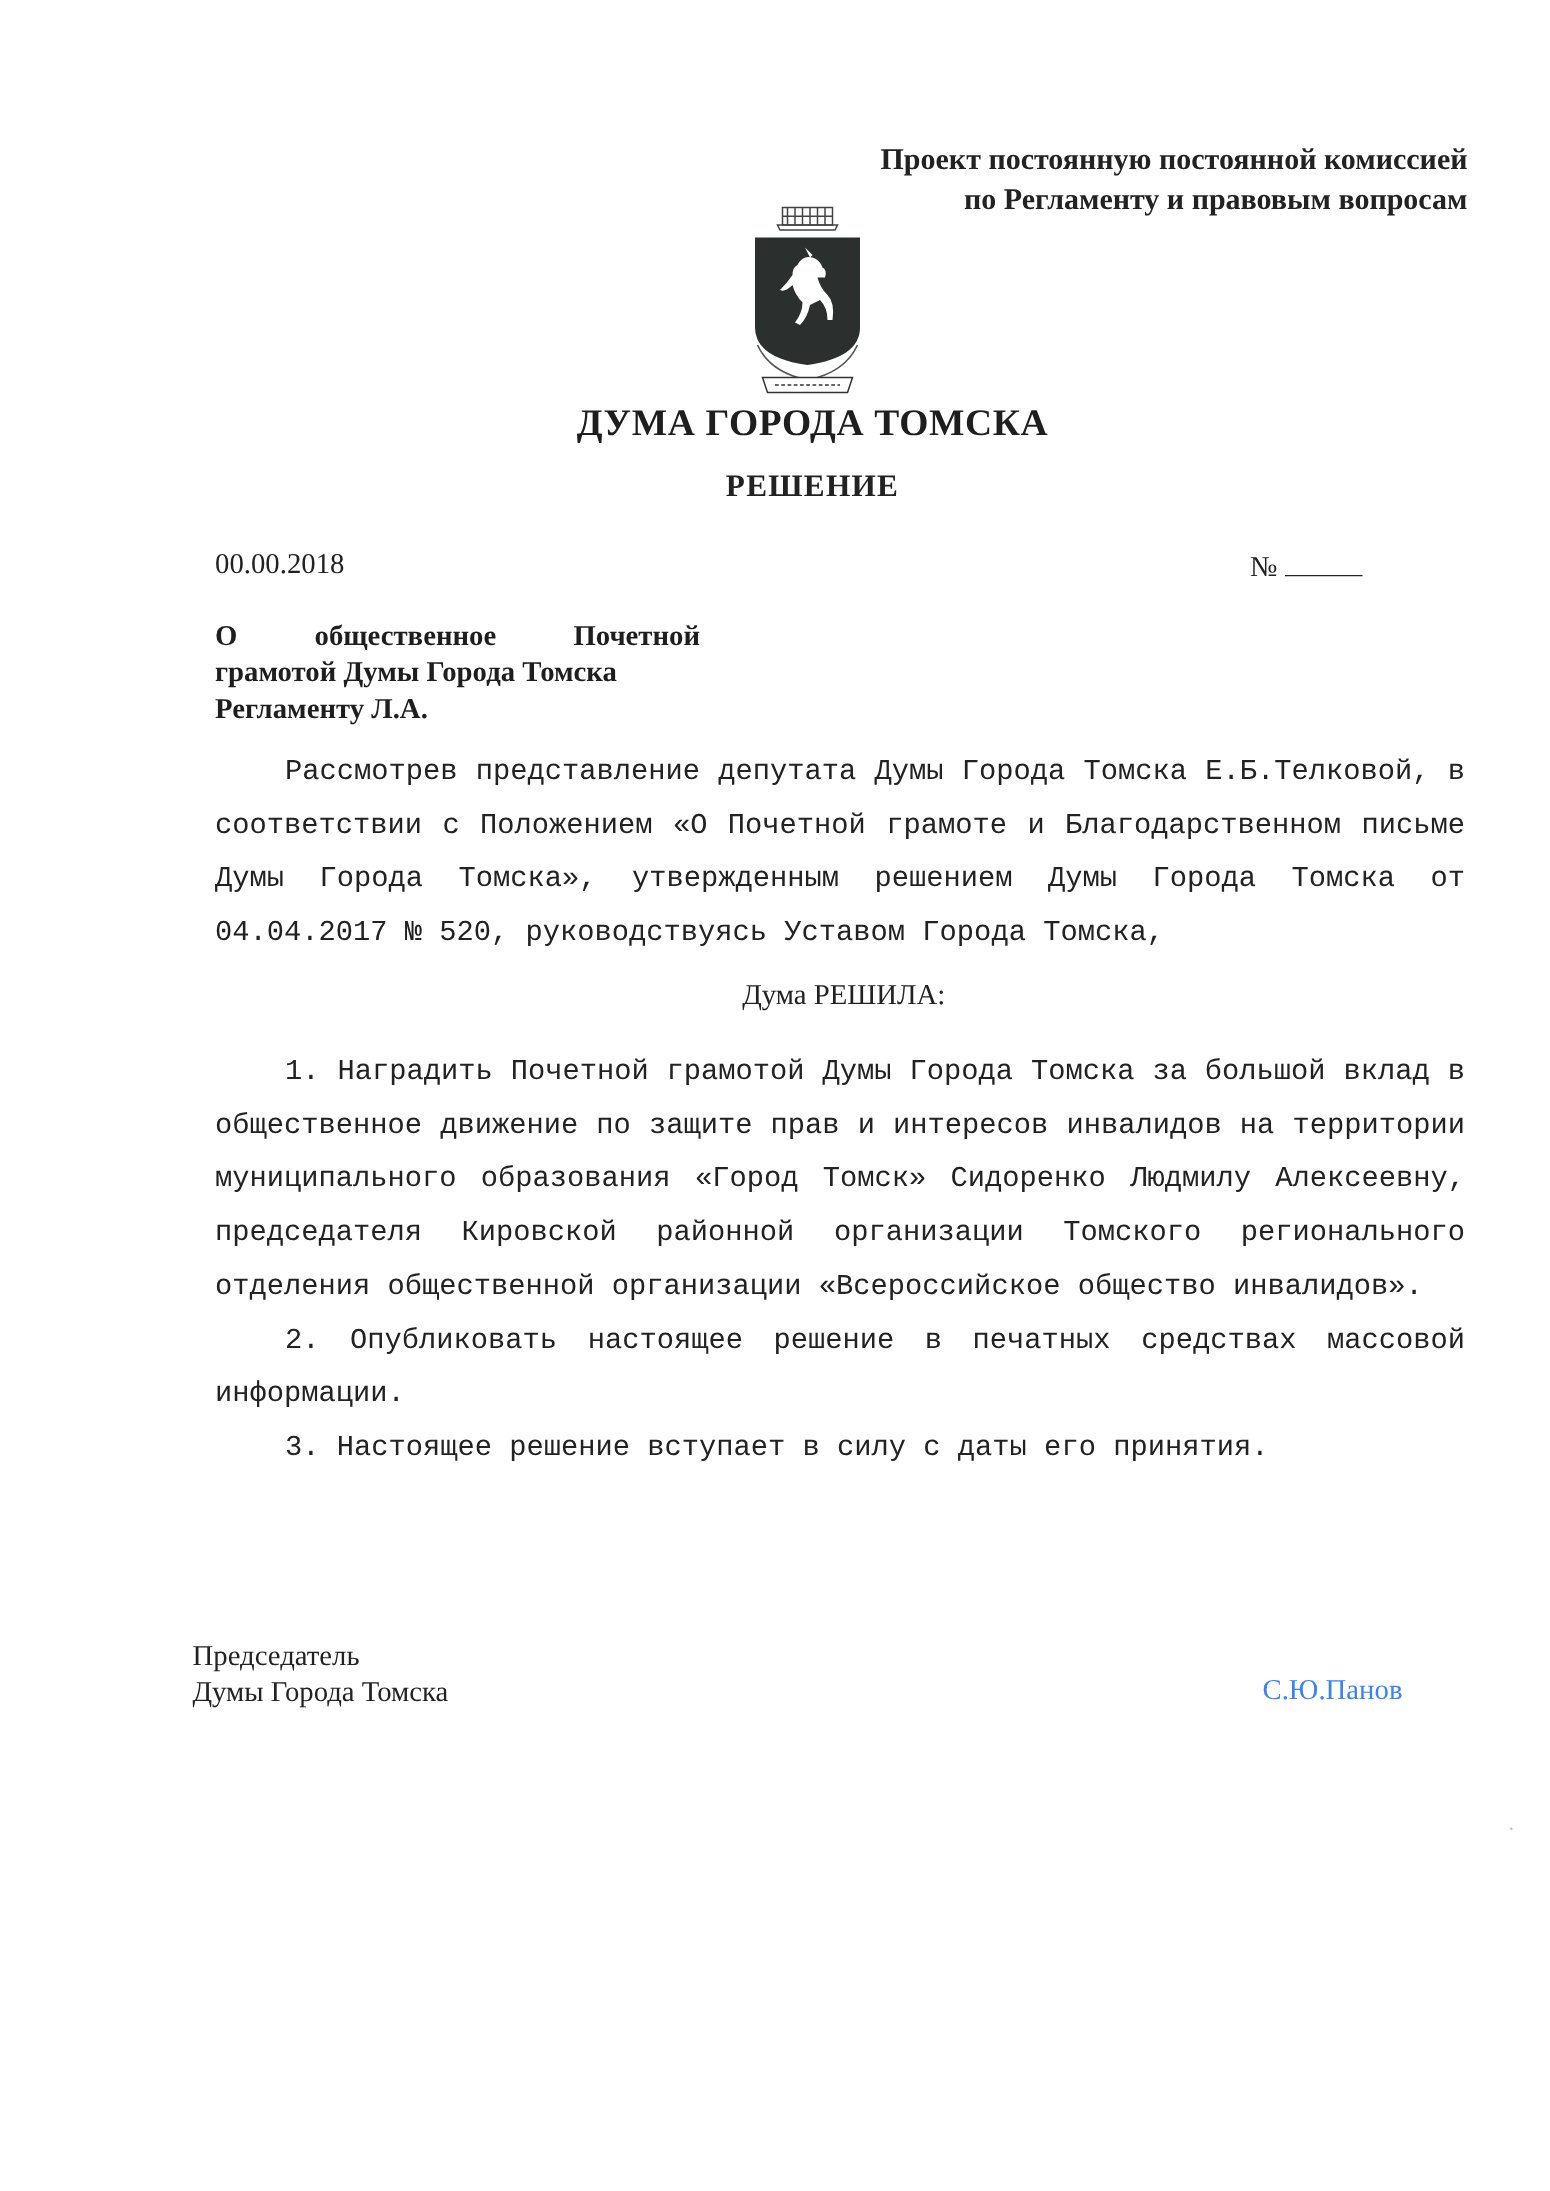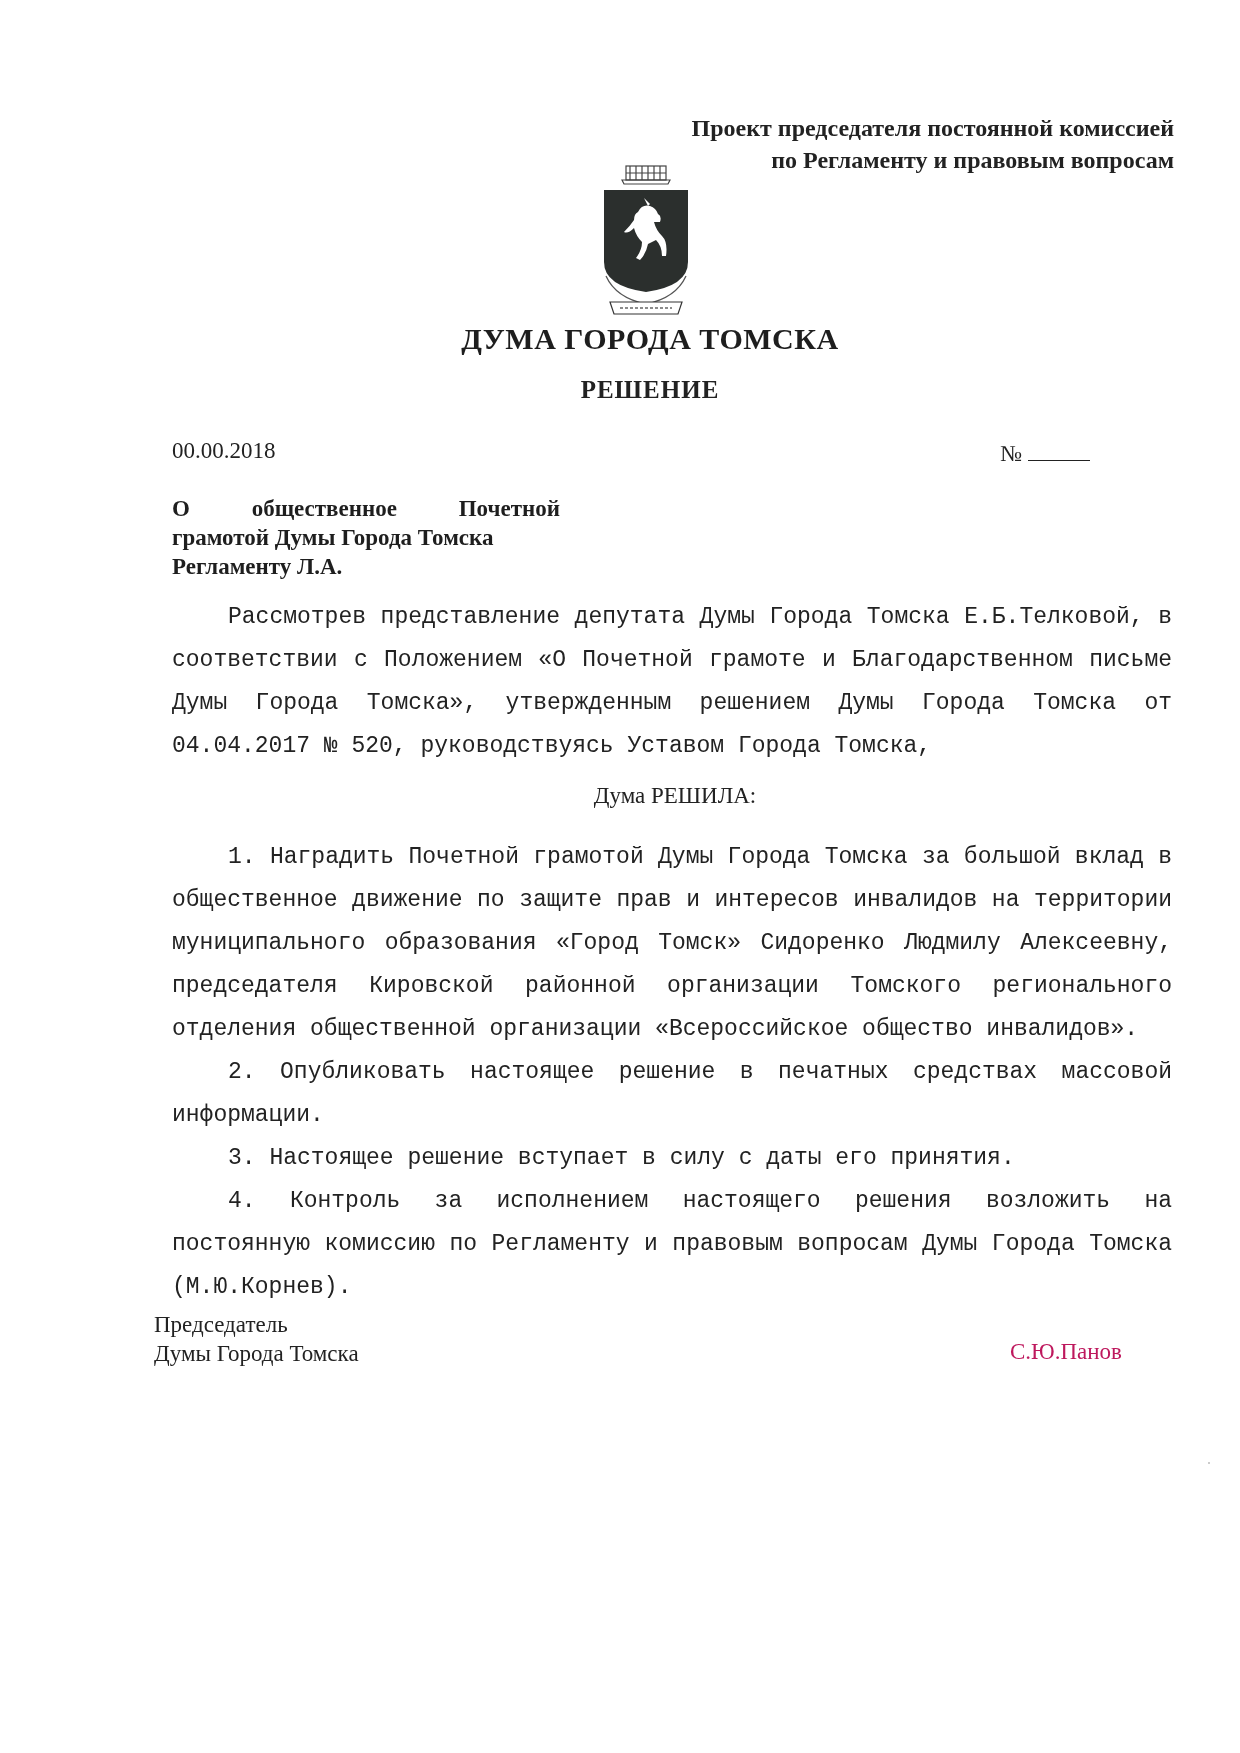--- a/index.html
+++ b/index.html
@@ -34,28 +34,28 @@
     left: 172px; width: 1000px; font-size: 23px; line-height: 43px; color: #222;
     text-align: justify;
   }
   .body-text p { margin: 0; font-family: Liberation Mono, monospace; }
   .indent { text-indent: 56px; }
   .p1 { top: 596px; }
   .decided { left: 0; width: 1350px; top: 783px; text-align: center; font-size: 23px; color: #222; }
   .items { top: 836px; }
   .items p.num { text-indent: 56px; }
   .sig-left { left: 154px; top: 1310px; font-size: 23px; line-height: 29px; color: #222; }
-  .sig-right { left: 1010px; top: 1339px; font-size: 23px; color: #be185d; }
+  .sig-right { left: 1010px; top: 1339px; font-size: 23px; color: #3b82f6; }
   .speck { width: 2px; height: 2px; background: #bbb; border-radius: 1px; }
 </style>
 </head>
 <body>
 
 <div class="abs header-note">
-  <div>Проект председателя постоянной комиссией</div>
+  <div>Проект постоянную постоянной комиссией</div>
   <div>по Регламенту и правовым вопросам</div>
 </div>
 
 <div class="abs emblem">
   <svg width="100" height="160" viewBox="0 0 100 160">
 
     <g fill="none" stroke="#444" stroke-width="1.2">
       <rect x="30" y="2" width="40" height="14"></rect>
       <line x1="34" y1="2" x2="34" y2="16"></line>
         <line x1="40" y1="2" x2="40" y2="16"></line>
@@ -103,21 +103,20 @@
 <div class="abs body-text p1">
   <p class="indent">Рассмотрев представление депутата Думы Города Томска Е.Б.Телковой, в соответствии с Положением «О Почетной грамоте и Благодарственном письме Думы Города Томска», утвержденным решением Думы Города Томска от 04.04.2017 № 520, руководствуясь Уставом Города Томска,</p>
 </div>
 
 <div class="abs decided">Дума РЕШИЛА:</div>
 
 <div class="abs body-text items">
   <p class="num">1. Наградить Почетной грамотой Думы Города Томска за большой вклад в общественное движение по защите прав и интересов инвалидов на территории муниципального образования «Город Томск» Сидоренко Людмилу Алексеевну, председателя Кировской районной организации Томского регионального отделения общественной организации «Всероссийское общество инвалидов».</p>
   <p class="num">2. Опубликовать настоящее решение в печатных средствах массовой информации.</p>
   <p class="num">3. Настоящее решение вступает в силу с даты его принятия.</p>
-  <p class="num">4. Контроль за исполнением настоящего решения возложить на постоянную комиссию по Регламенту и правовым вопросам Думы Города Томска (М.Ю.Корнев).</p>
 </div>
 
 <div class="abs sig-left">
   <div>Председатель</div>
   <div>Думы Города Томска</div>
 </div>
 <div class="abs sig-right">С.Ю.Панов</div>
 
 <div class="abs speck" style="left:1208px; top:1462px;"></div>
 

